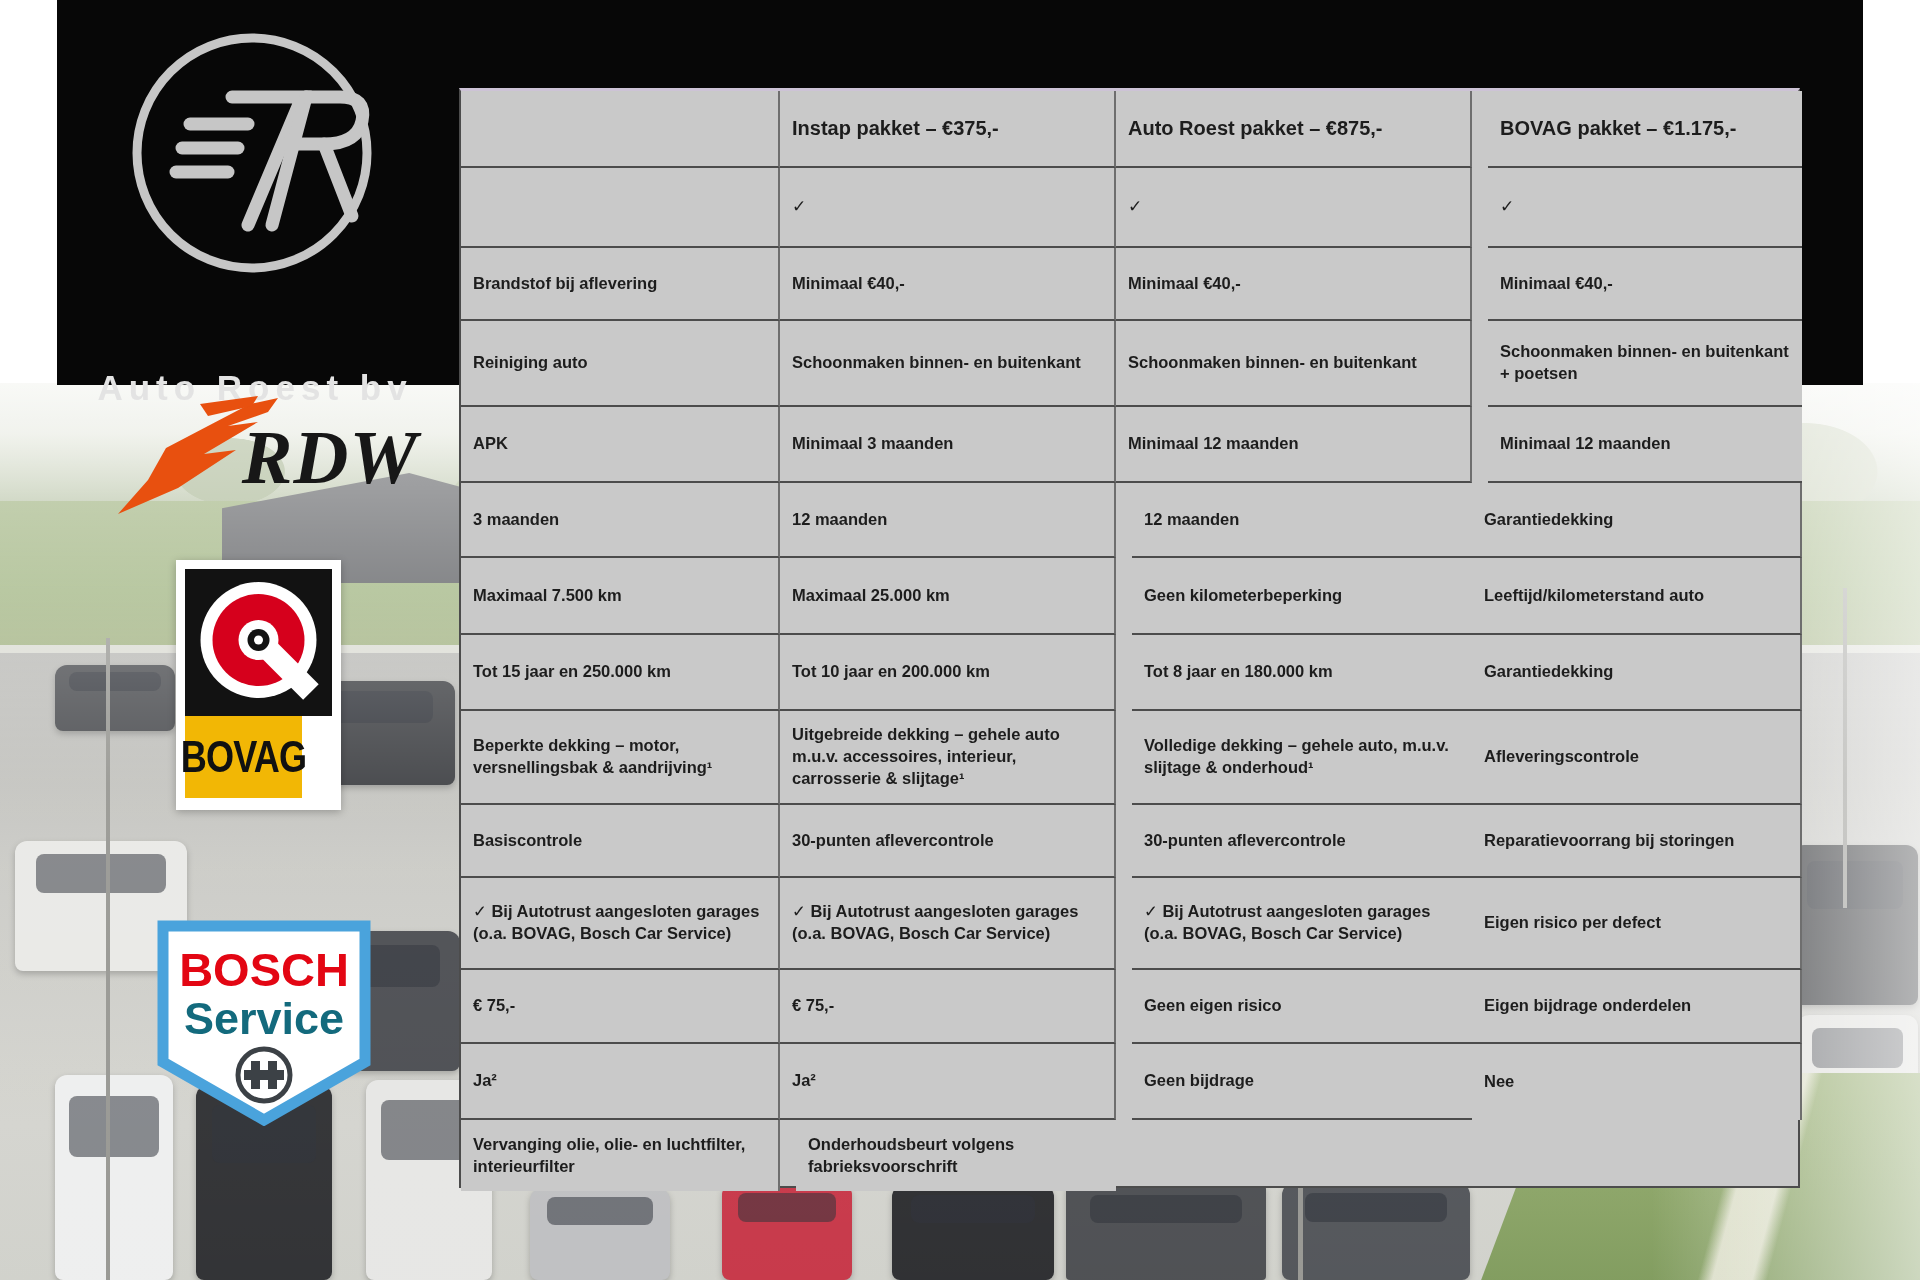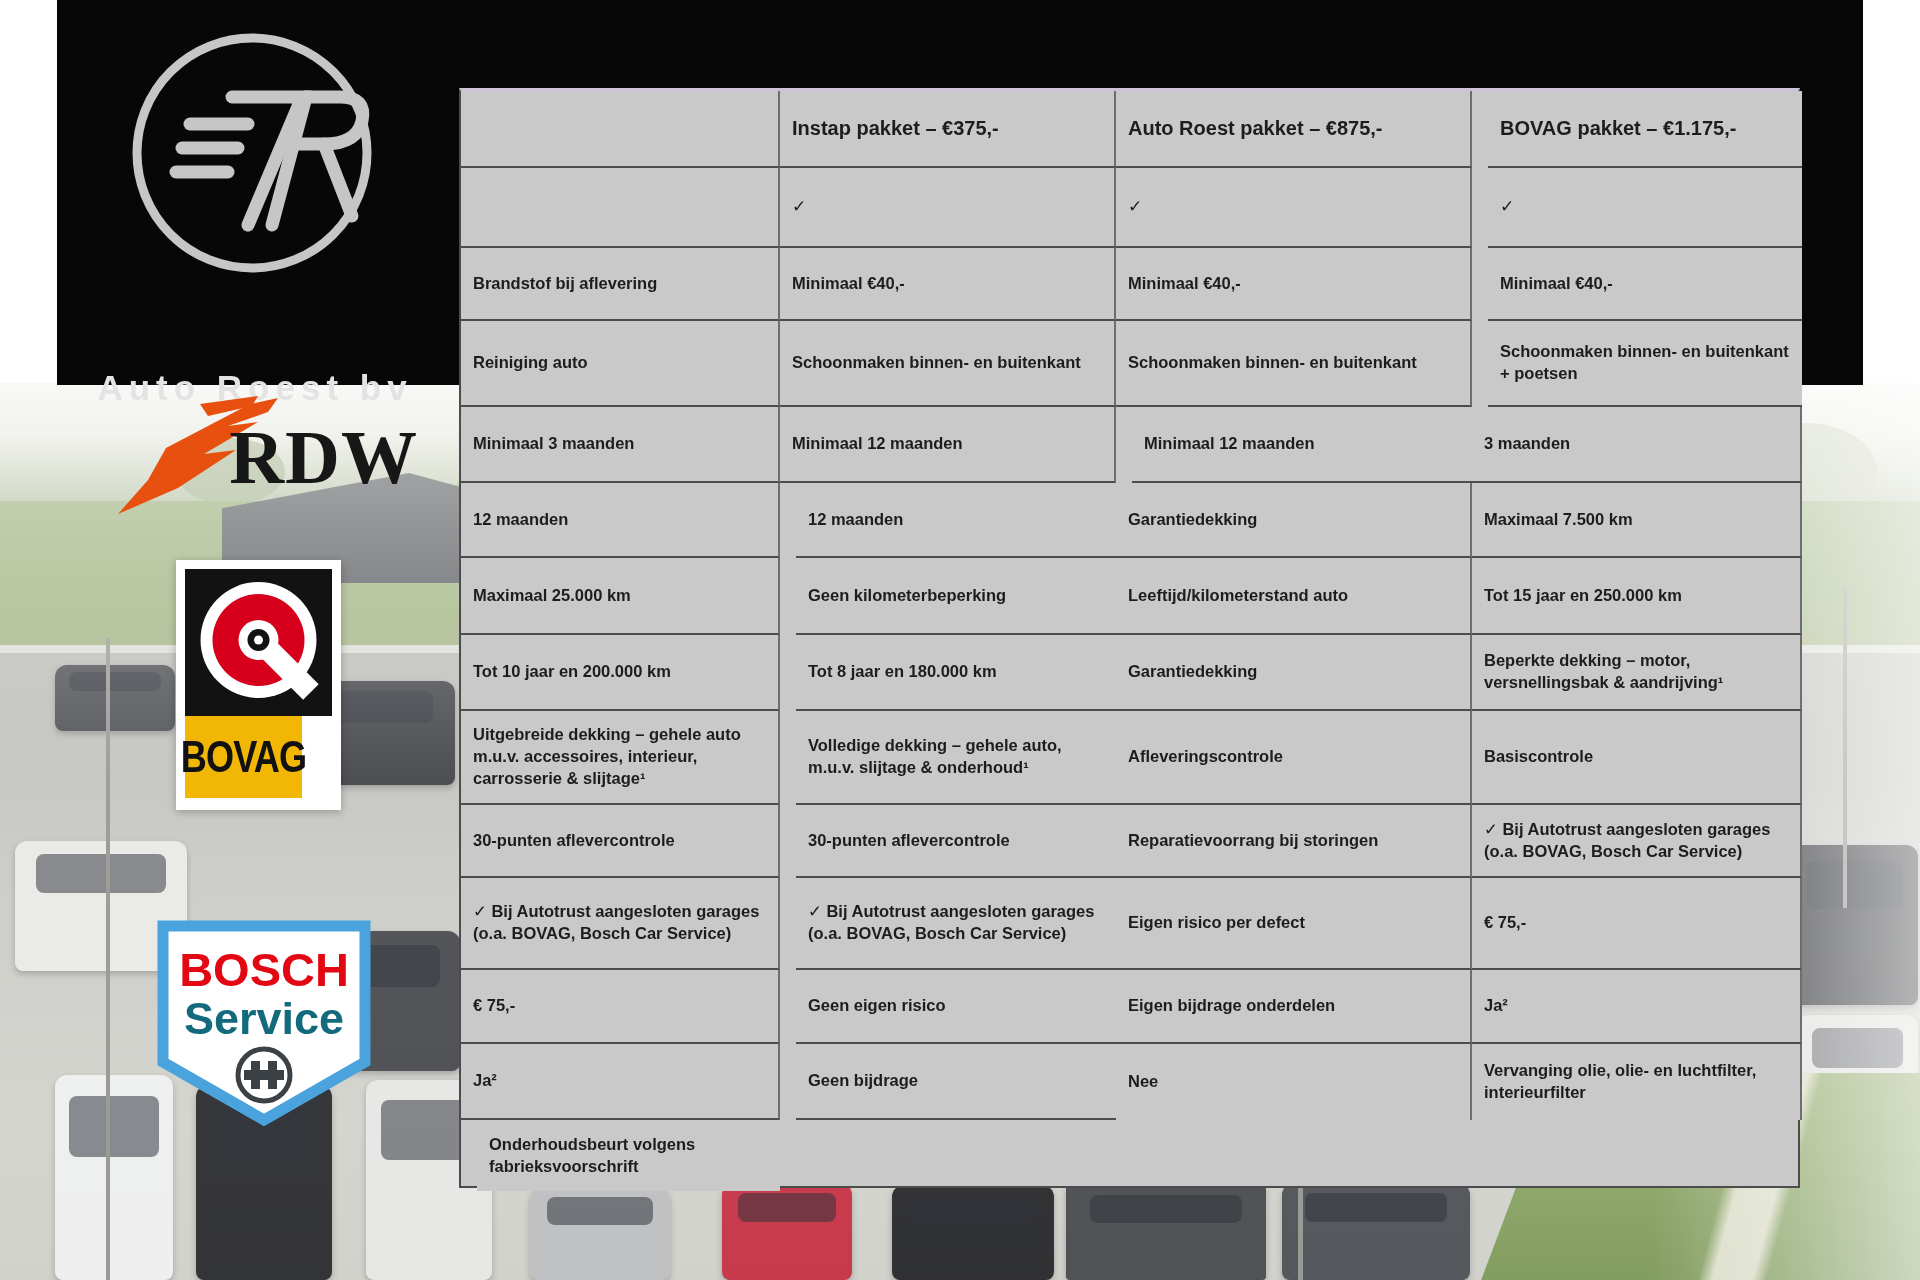--- a/index.html
+++ b/index.html
@@ -41,21 +41,21 @@
       linear-gradient(to bottom,rgba(255,255,255,.62),rgba(255,255,255,.38) 22%,rgba(255,255,255,.14) 45%,rgba(255,255,255,.10));}
   
   .band{position:absolute;left:57px;top:0;width:1806px;height:385px;background:#070707;}
   
   .ar-logo{position:absolute;left:120px;top:20px;width:270px;height:360px;}
   .ar-name{position:absolute;left:-50px;top:308px;width:370px;text-align:center;
     color:#e3e3e3;font-size:35px;font-weight:bold;letter-spacing:6px;white-space:nowrap;margin-top:40px;}
   
   .rdw{position:absolute;left:108px;top:396px;width:310px;height:140px;}
   .rdw-text{position:absolute;right:0;top:18px;font-family:"Liberation Serif","DejaVu Serif",serif;
-    font-weight:bold;font-size:76px;color:#171717;letter-spacing:1px;}
+    font-weight:bold;font-size:76px;color:#171717;letter-spacing:1px;font-style:italic;}
   
   .bovag{position:absolute;left:176px;top:560px;width:165px;height:250px;background:#ffffff;
     box-shadow:0 2px 8px rgba(0,0,0,.25);}
   .bovag-mark{position:absolute;left:9px;top:9px;width:147px;height:147px;}
   .bovag-band{position:absolute;left:9px;top:156px;width:117px;height:82px;background:#f2b705;
     display:flex;align-items:center;justify-content:center;}
   .bovag-band span{font-size:44px;font-weight:bold;color:#111;transform:scaleX(.82);letter-spacing:-1px;}
   
   .bosch{position:absolute;left:157px;top:920px;width:214px;height:206px;}
   
@@ -179,20 +179,21 @@
   <div class="cell">Brandstof bij aflevering</div>
   <div class="cell">Minimaal €40,-</div>
   <div class="cell">Minimaal €40,-</div>
   <div class="cell last-col">Minimaal €40,-</div>
 
   <div class="cell">Reiniging auto</div>
   <div class="cell">Schoonmaken binnen- en buitenkant</div>
   <div class="cell">Schoonmaken binnen- en buitenkant</div>
   <div class="cell last-col">Schoonmaken binnen- en buitenkant + poetsen</div>
 
+  <div class="cell">APK</div>
   <div class="cell">Minimaal 3 maanden</div>
   <div class="cell">Minimaal 12 maanden</div>
   <div class="cell last-col">Minimaal 12 maanden</div>
 
   <div class="cell">3 maanden</div>
   <div class="cell">12 maanden</div>
   <div class="cell last-col">12 maanden</div>
 
   <div class="cell">Garantiedekking</div>
   <div class="cell">Maximaal 7.500 km</div>

